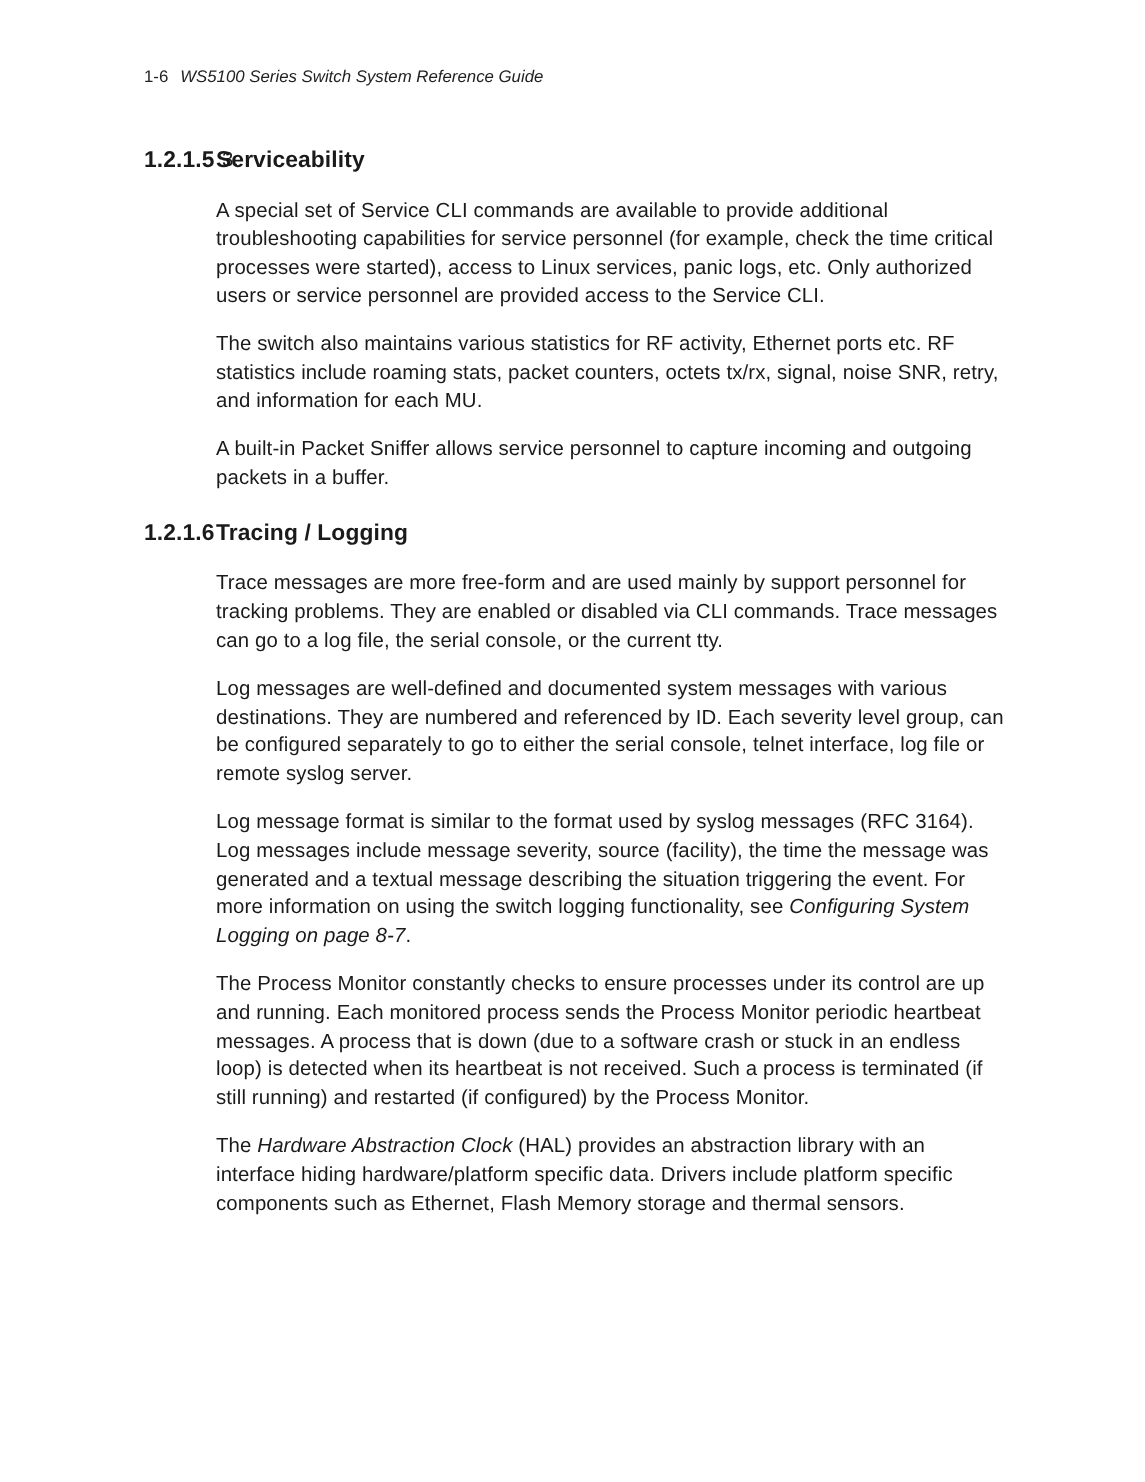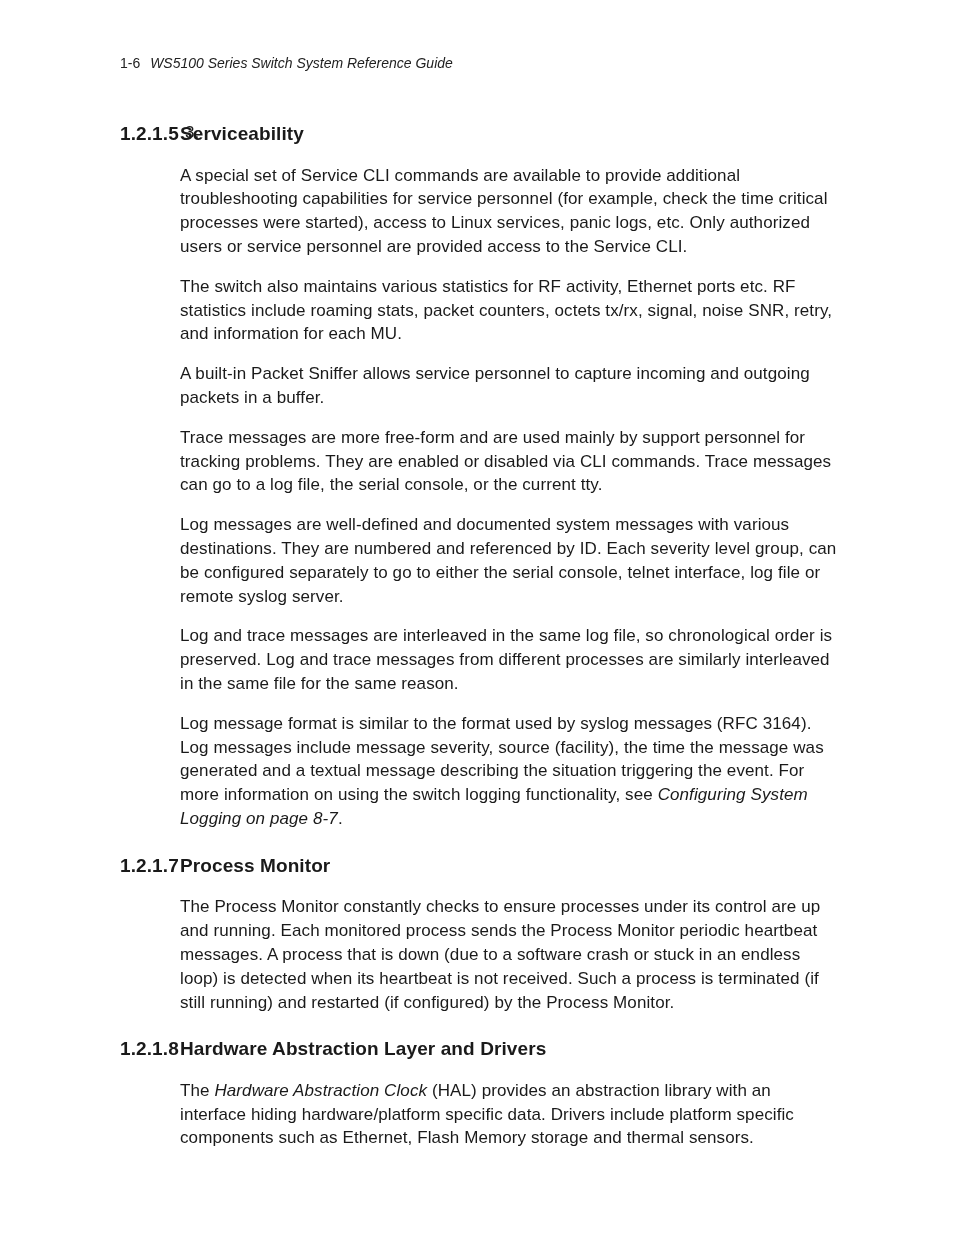--- a/index.html
+++ b/index.html
@@ -98,37 +98,32 @@
     <div class="sec first">
       <span class="snum">1.2.1.5</span>
       <span class="stitle">Serviceability</span>
     </div>
     <div class="para-block">
       <p>A special set of Service CLI commands are available to provide additional troubleshooting capabilities for service personnel (for example, check the time critical processes were started), access to Linux services, panic logs, etc. Only authorized users or service personnel are provided access to the Service CLI.</p>
       <p>The switch also maintains various statistics for RF activity, Ethernet ports etc. RF statistics include roaming stats, packet counters, octets tx/rx, signal, noise SNR, retry, and information for each MU.</p>
       <p>A built-in Packet Sniffer allows service personnel to capture incoming and outgoing packets in a buffer.</p>
     </div>
 
+    <div class="sec">
+      <span class="snum">1.2.1.6</span>
+      <span class="stitle">Tracing / Logging</span>
+    </div>
     <div class="para-block">
       <p>Trace messages are more free-form and are used mainly by support personnel for tracking problems. They are enabled or disabled via CLI commands. Trace messages can go to a log file, the serial console, or the current tty.</p>
       <p>Log messages are well-defined and documented system messages with various destinations. They are numbered and referenced by ID. Each severity level group, can be configured separately to go to either the serial console, telnet interface, log file or remote syslog server.</p>
-      <p>Log and trace messages are interleaved in the same log file, so chronological order is preserved. Log and trace messages from different processes are similarly interleaved in the same file for the same reason.</p>
       <p><span>Log message format is similar to the format used by syslog messages (RFC 3164). Log messages include message severity, source (facility), the time the message was generated and a textual message describing the situation triggering the event. For more information on using the switch logging functionality, see </span><span class="i">Configuring System Logging on page 8-7</span><span>.</span></p>
     </div>
 
-    <div class="sec">
-      <span class="snum">1.2.1.7</span>
-      <span class="stitle">Process Monitor</span>
-    </div>
     <div class="para-block">
       <p>The Process Monitor constantly checks to ensure processes under its control are up and running. Each monitored process sends the Process Monitor periodic heartbeat messages. A process that is down (due to a software crash or stuck in an endless loop) is detected when its heartbeat is not received. Such a process is terminated (if still running) and restarted (if configured) by the Process Monitor.</p>
     </div>
 
-    <div class="sec">
-      <span class="snum">1.2.1.8</span>
-      <span class="stitle">Hardware Abstraction Layer and Drivers</span>
-    </div>
     <div class="para-block">
       <p><span>The </span><span class="i">Hardware Abstraction Clock</span><span> (HAL) provides an abstraction library with an interface hiding hardware/platform specific data. Drivers include platform specific components such as Ethernet, Flash Memory storage and thermal sensors.</span></p>
     </div>
 
   </div>
 </div>
 
 </body></html>

